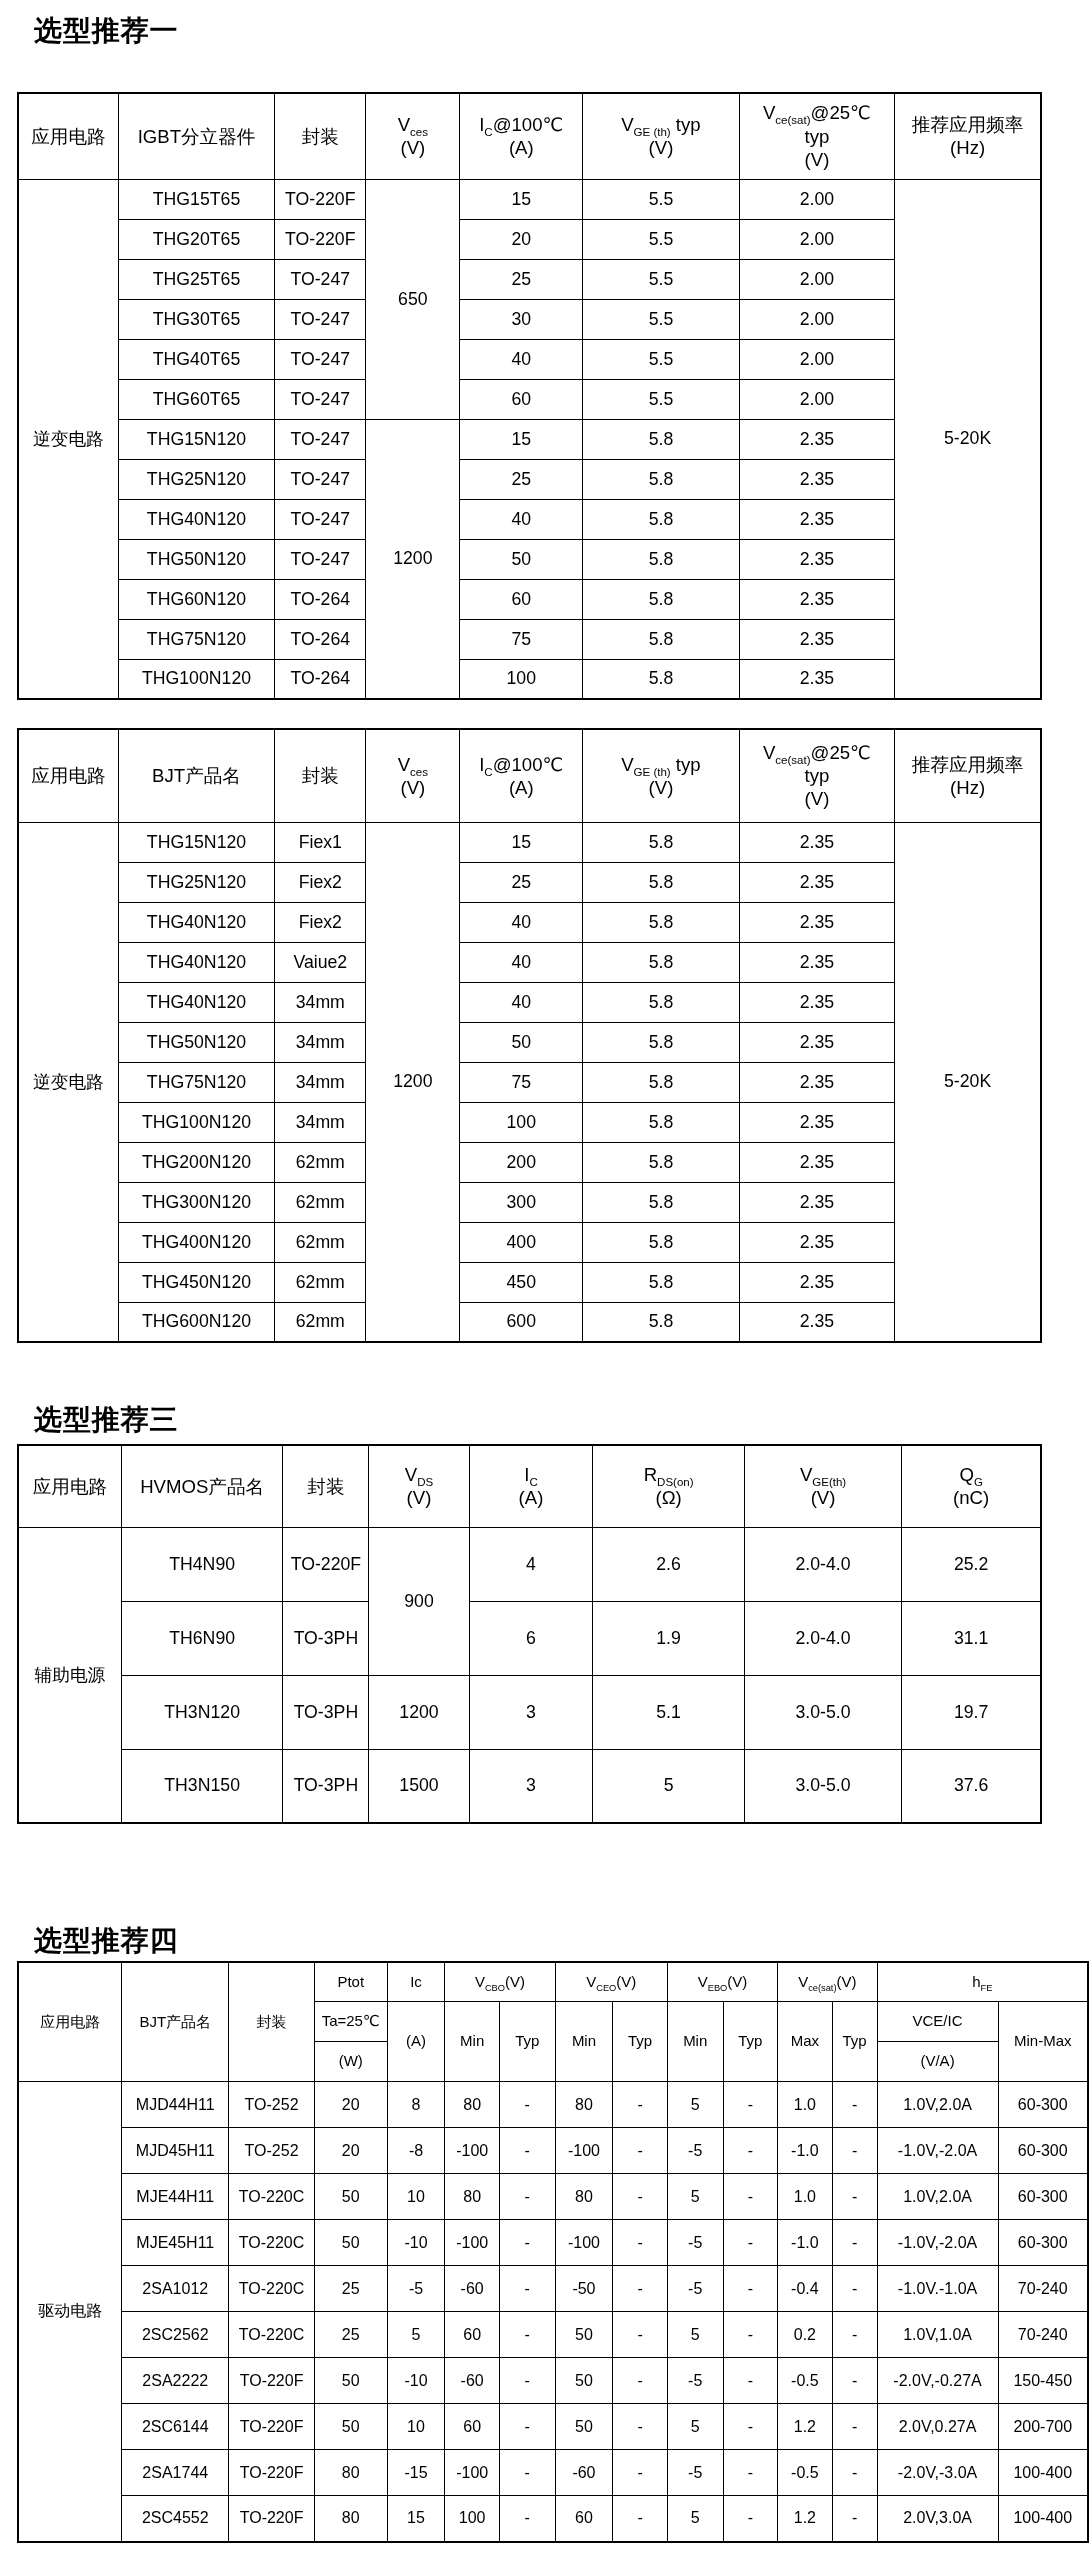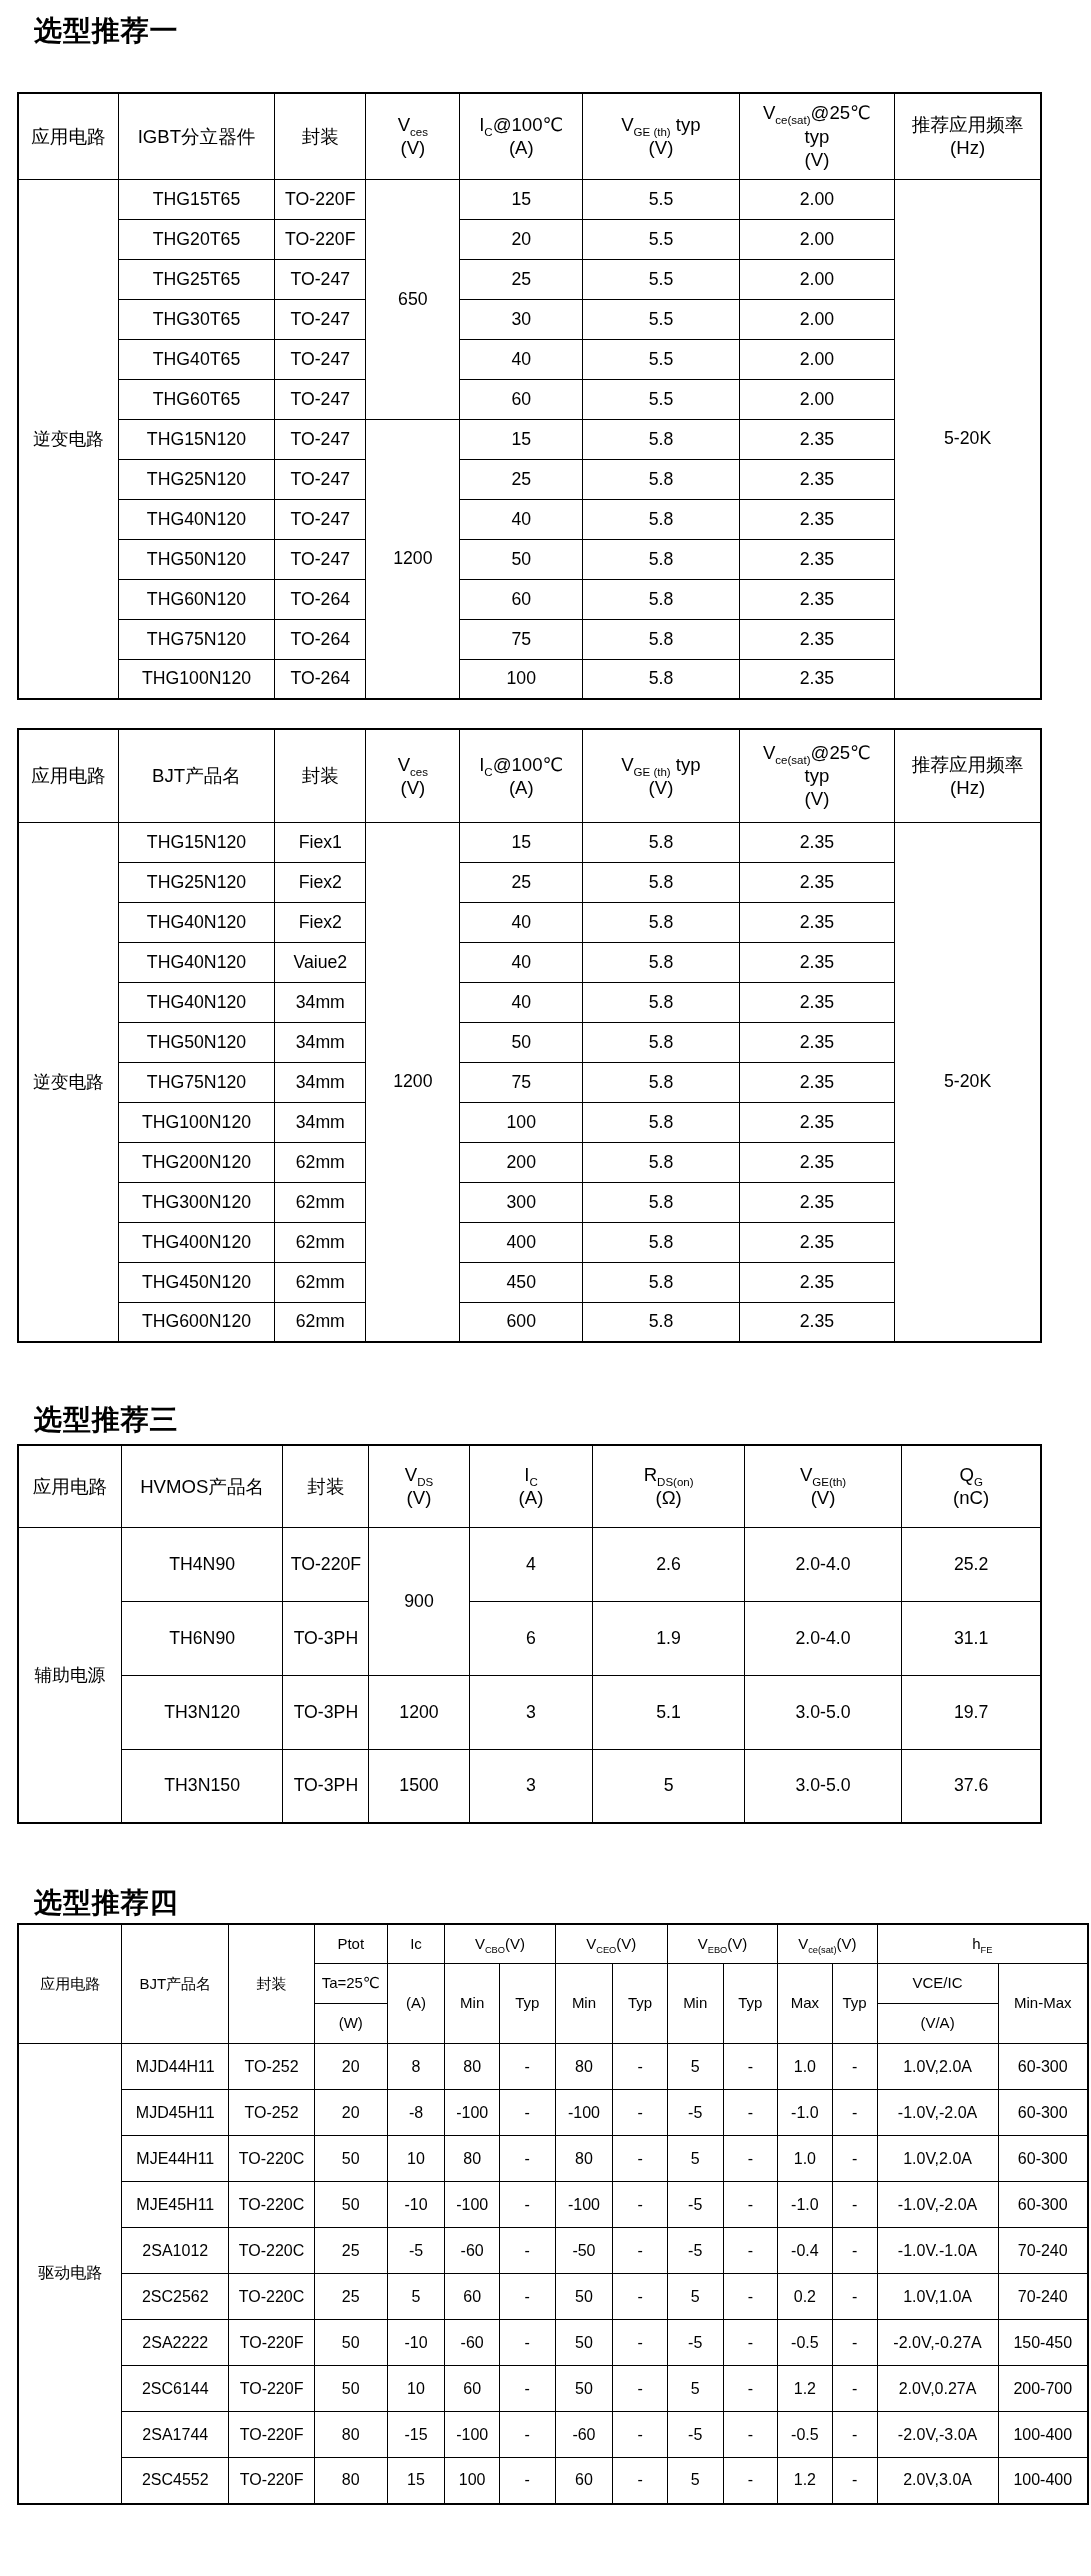--- a/index.html
+++ b/index.html
@@ -1,21 +1,21 @@
 <!DOCTYPE html>
 <html style="font-size:14px"><head>
 <meta charset="utf-8">
 <style>
   html,body{margin:0;padding:0;background:#ffffff;color:#000000;}
   body{width:1092px;font-family:"Liberation Sans","DejaVu Sans",sans-serif;}
   .sec .title{font-size:28px;font-weight:700;margin:0 0 0 34px;line-height:34px;letter-spacing:0.9px;}
   .sec1 .title{margin-top:14px}
   .sec2 .title{margin-top:40px}
   .sec3 .title{margin-top:60px}
-  .sec4 .title{margin-top:62px}
+  .sec4 .title{margin-top:100px}
   table{border-collapse:collapse;table-layout:fixed;margin-left:17px;border:2.7px solid #000;}
   .sec1 table{margin-top:44px;width:1025px}
   .sec2 table{margin-top:28px;width:1025px}
   .sec3 table{margin-top:7px;width:1025px}
   .sec4 table{margin-top:2.7px;width:1072px}
   th,td{border:1.8px solid #000;text-align:center;vertical-align:middle;font-weight:400;padding:0 1.8px;overflow:hidden;}
   th{font-size:18.6px;line-height:1.25;}
   td{font-size:17.7px;}
   .sec1 thead tr{height:86px}
   .sec2 thead tr{height:93px}

